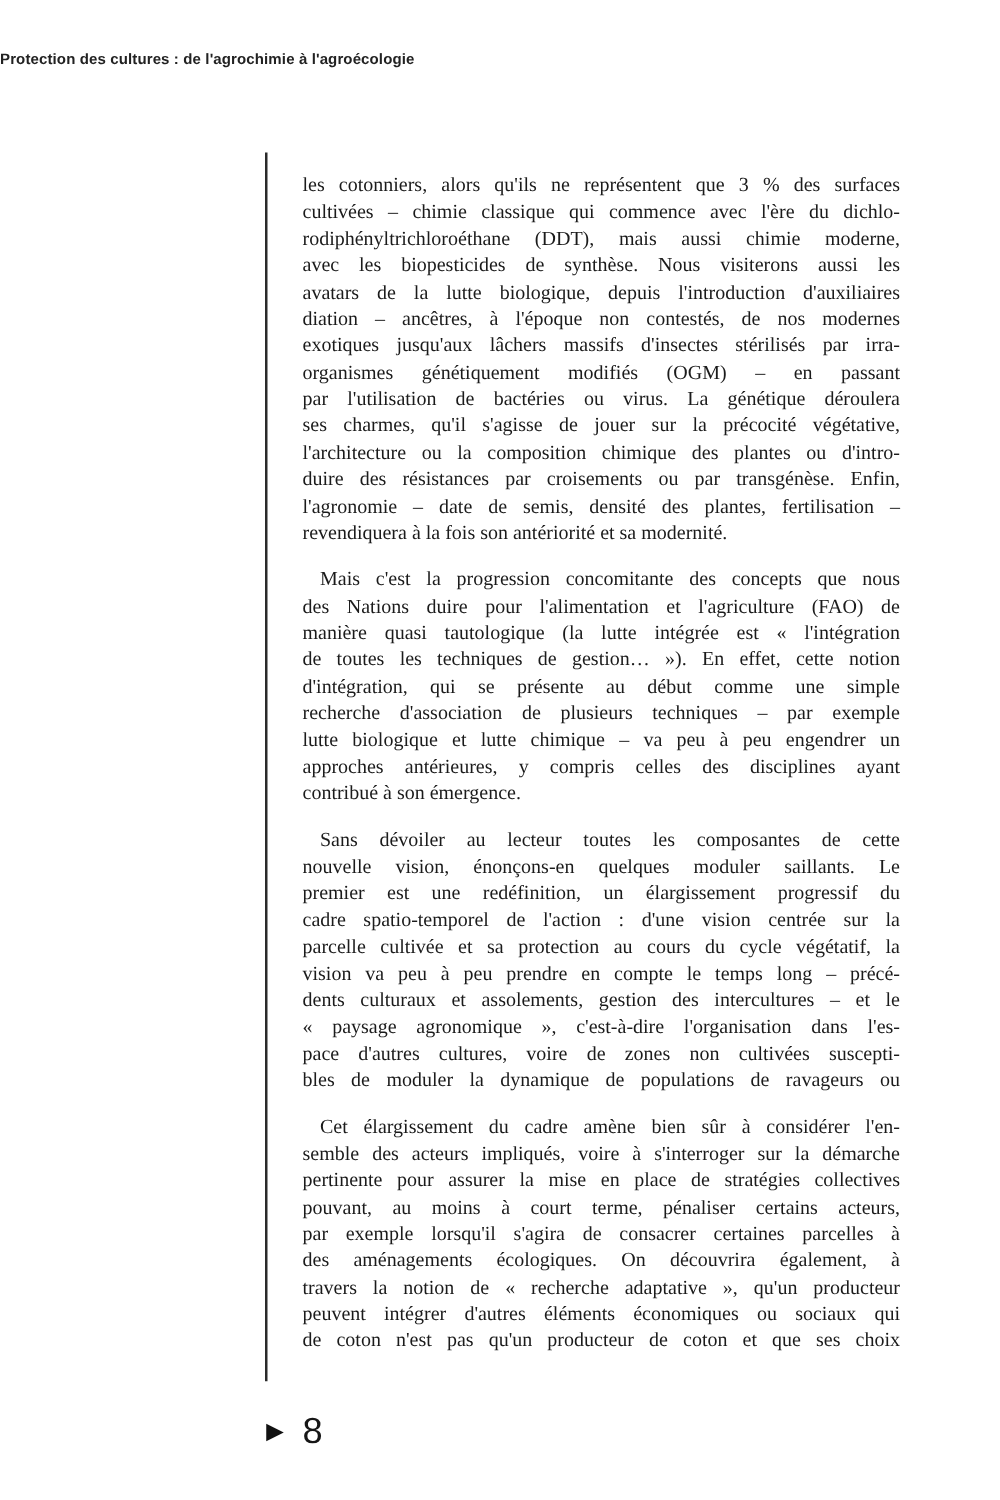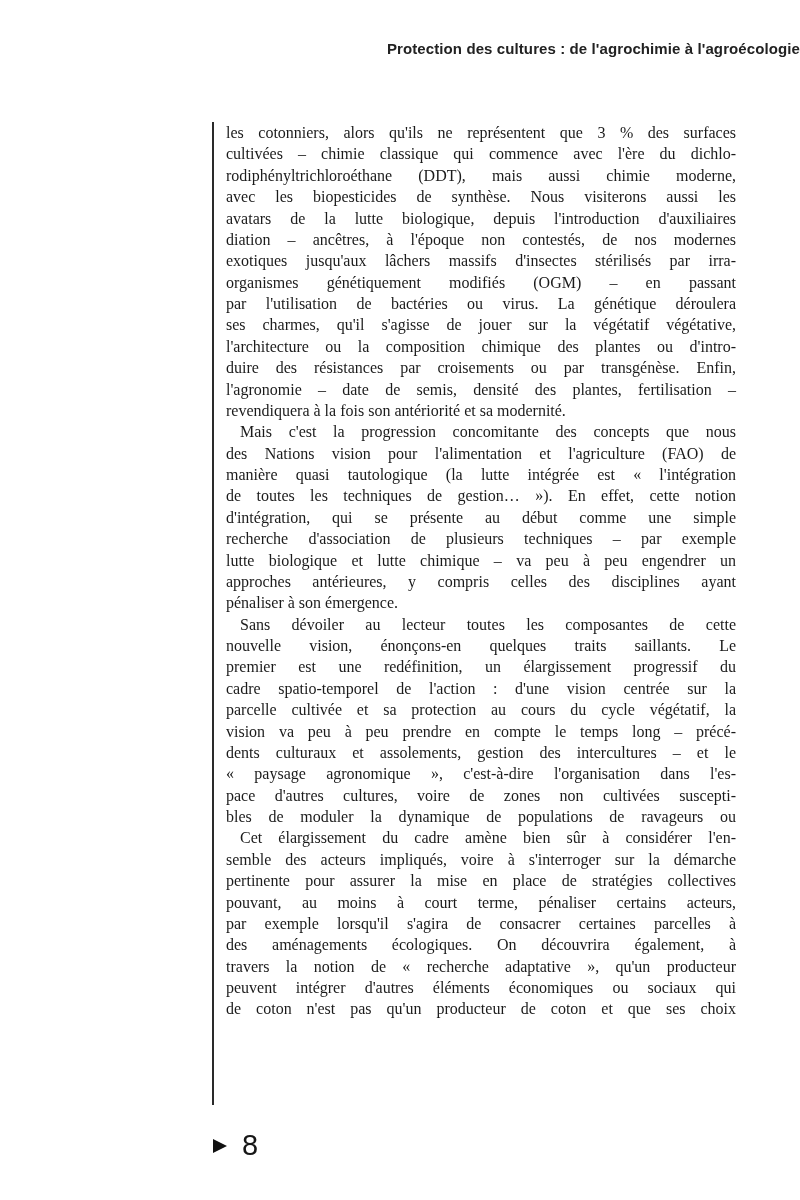--- a/index.html
+++ b/index.html
@@ -18,23 +18,23 @@
   .page {
     position: absolute;
     inset: 0;
     background: #ffffff;
   }
   .running-header {
     position: absolute;
     top: 40px;
     left: 0;
     right: 0;
-    text-align: right;
+    text-align: left;
     font-family: "Liberation Sans", "DejaVu Sans", sans-serif;
-    font-size: 15px;
+    font-size: 12px;
     font-weight: 600;
     letter-spacing: 0.1px;
     color: #222222;
   }
   .margin-rule {
     position: absolute;
     left: 212px;
     top: 122px;
     width: 2px;
     height: 983px;
@@ -43,21 +43,21 @@
   .body-text {
     position: absolute;
     left: 226px;
     top: 122px;
     width: 510px;
     font-size: 16px;
     line-height: 21.37px;
     color: #1b1b1b;
   }
   .paragraph {
-    margin: 0;
+    margin: 16px;
     padding: 0;
   }
   .text-line {
     text-align: justify;
     text-align-last: justify;
     -moz-text-align-last: justify;
   }
   .text-line.flush-left {
     text-align-last: left;
     -moz-text-align-last: left;
@@ -101,40 +101,40 @@
       <div class="paragraph">
         <div class="text-line">les cotonniers, alors qu'ils ne représentent que 3 % des surfaces</div>
         <div class="text-line">cultivées – chimie classique qui commence avec l'ère du dichlo-</div>
         <div class="text-line">rodiphényltrichloroéthane (DDT), mais aussi chimie moderne,</div>
         <div class="text-line">avec les biopesticides de synthèse. Nous visiterons aussi les</div>
         <div class="text-line">avatars de la lutte biologique, depuis l'introduction d'auxiliaires</div>
         <div class="text-line">diation – ancêtres, à l'époque non contestés, de nos modernes</div>
         <div class="text-line">exotiques jusqu'aux lâchers massifs d'insectes stérilisés par irra-</div>
         <div class="text-line">organismes génétiquement modifiés (OGM) – en passant</div>
         <div class="text-line">par l'utilisation de bactéries ou virus. La génétique déroulera</div>
-        <div class="text-line">ses charmes, qu'il s'agisse de jouer sur la végétatif végétative,</div>
+        <div class="text-line">ses charmes, qu'il s'agisse de jouer sur la précocité végétative,</div>
         <div class="text-line">l'architecture ou la composition chimique des plantes ou d'intro-</div>
         <div class="text-line">duire des résistances par croisements ou par transgénèse. Enfin,</div>
         <div class="text-line">l'agronomie – date de semis, densité des plantes, fertilisation –</div>
         <div class="text-line flush-left">revendiquera à la fois son antériorité et sa modernité.</div>
       </div>
       <div class="paragraph">
         <div class="text-line indent">Mais c'est la progression concomitante des concepts que nous</div>
-        <div class="text-line">des Nations vision pour l'alimentation et l'agriculture (FAO) de</div>
+        <div class="text-line">des Nations duire pour l'alimentation et l'agriculture (FAO) de</div>
         <div class="text-line">manière quasi tautologique (la lutte intégrée est « l'intégration</div>
         <div class="text-line">de toutes les techniques de gestion… »). En effet, cette notion</div>
         <div class="text-line">d'intégration, qui se présente au début comme une simple</div>
         <div class="text-line">recherche d'association de plusieurs techniques – par exemple</div>
         <div class="text-line">lutte biologique et lutte chimique – va peu à peu engendrer un</div>
         <div class="text-line">approches antérieures, y compris celles des disciplines ayant</div>
-        <div class="text-line flush-left">pénaliser à son émergence.</div>
+        <div class="text-line flush-left">contribué à son émergence.</div>
       </div>
       <div class="paragraph">
         <div class="text-line indent">Sans dévoiler au lecteur toutes les composantes de cette</div>
-        <div class="text-line">nouvelle vision, énonçons-en quelques traits saillants. Le</div>
+        <div class="text-line">nouvelle vision, énonçons-en quelques moduler saillants. Le</div>
         <div class="text-line">premier est une redéfinition, un élargissement progressif du</div>
         <div class="text-line">cadre spatio-temporel de l'action : d'une vision centrée sur la</div>
         <div class="text-line">parcelle cultivée et sa protection au cours du cycle végétatif, la</div>
         <div class="text-line">vision va peu à peu prendre en compte le temps long – précé-</div>
         <div class="text-line">dents culturaux et assolements, gestion des intercultures – et le</div>
         <div class="text-line">« paysage agronomique », c'est-à-dire l'organisation dans l'es-</div>
         <div class="text-line">pace d'autres cultures, voire de zones non cultivées suscepti-</div>
         <div class="text-line">bles de moduler la dynamique de populations de ravageurs ou</div>
       </div>
       <div class="paragraph">

